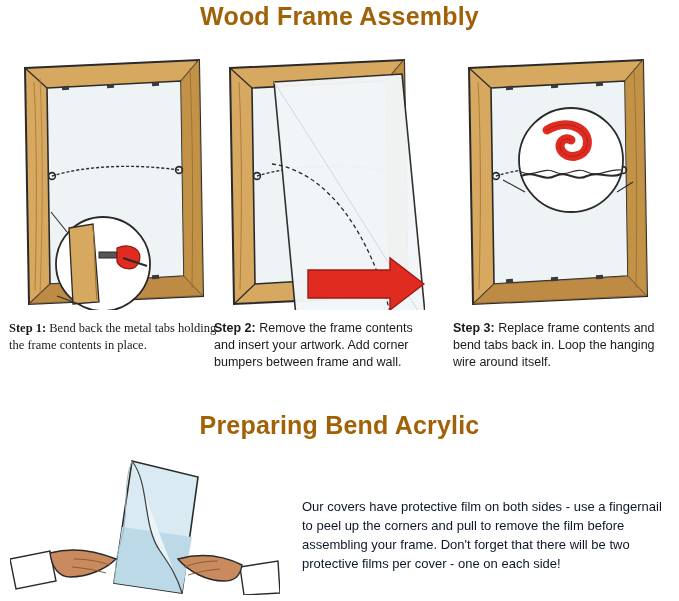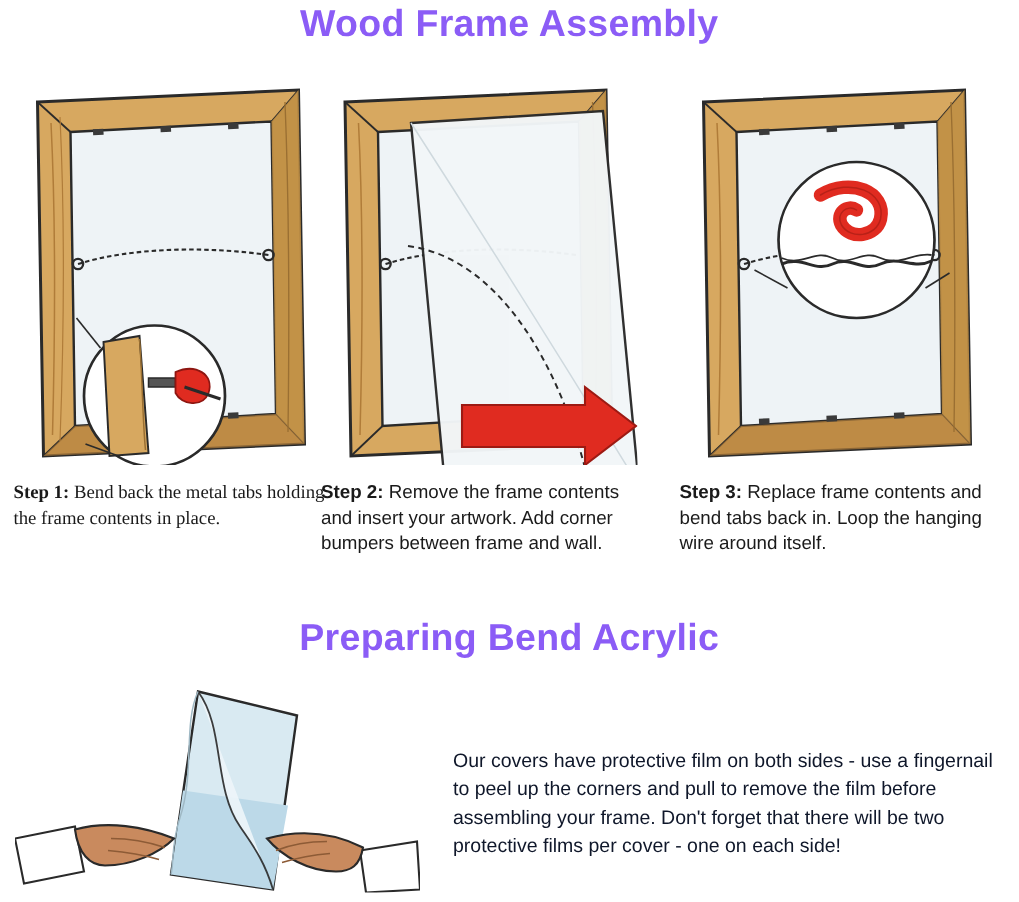--- a/index.html
+++ b/index.html
@@ -20,21 +20,21 @@
     height: 601px;
     position: relative;
   }
 
   
   .section-title {
     text-align: center;
     font-size: 25px;
     font-weight: 700;
     letter-spacing: 0.2px;
-    color: #8b5cf6;
+    color: #a16207;
   }
   #title-wood { position: absolute; top: 2px; left: 0; width: 679px; }
   #title-acrylic { position: absolute; top: 411px; left: 0; width: 679px; }
 
   
   .steps-row {
     position: absolute;
     top: 52px;
     left: 0;
     width: 679px;

